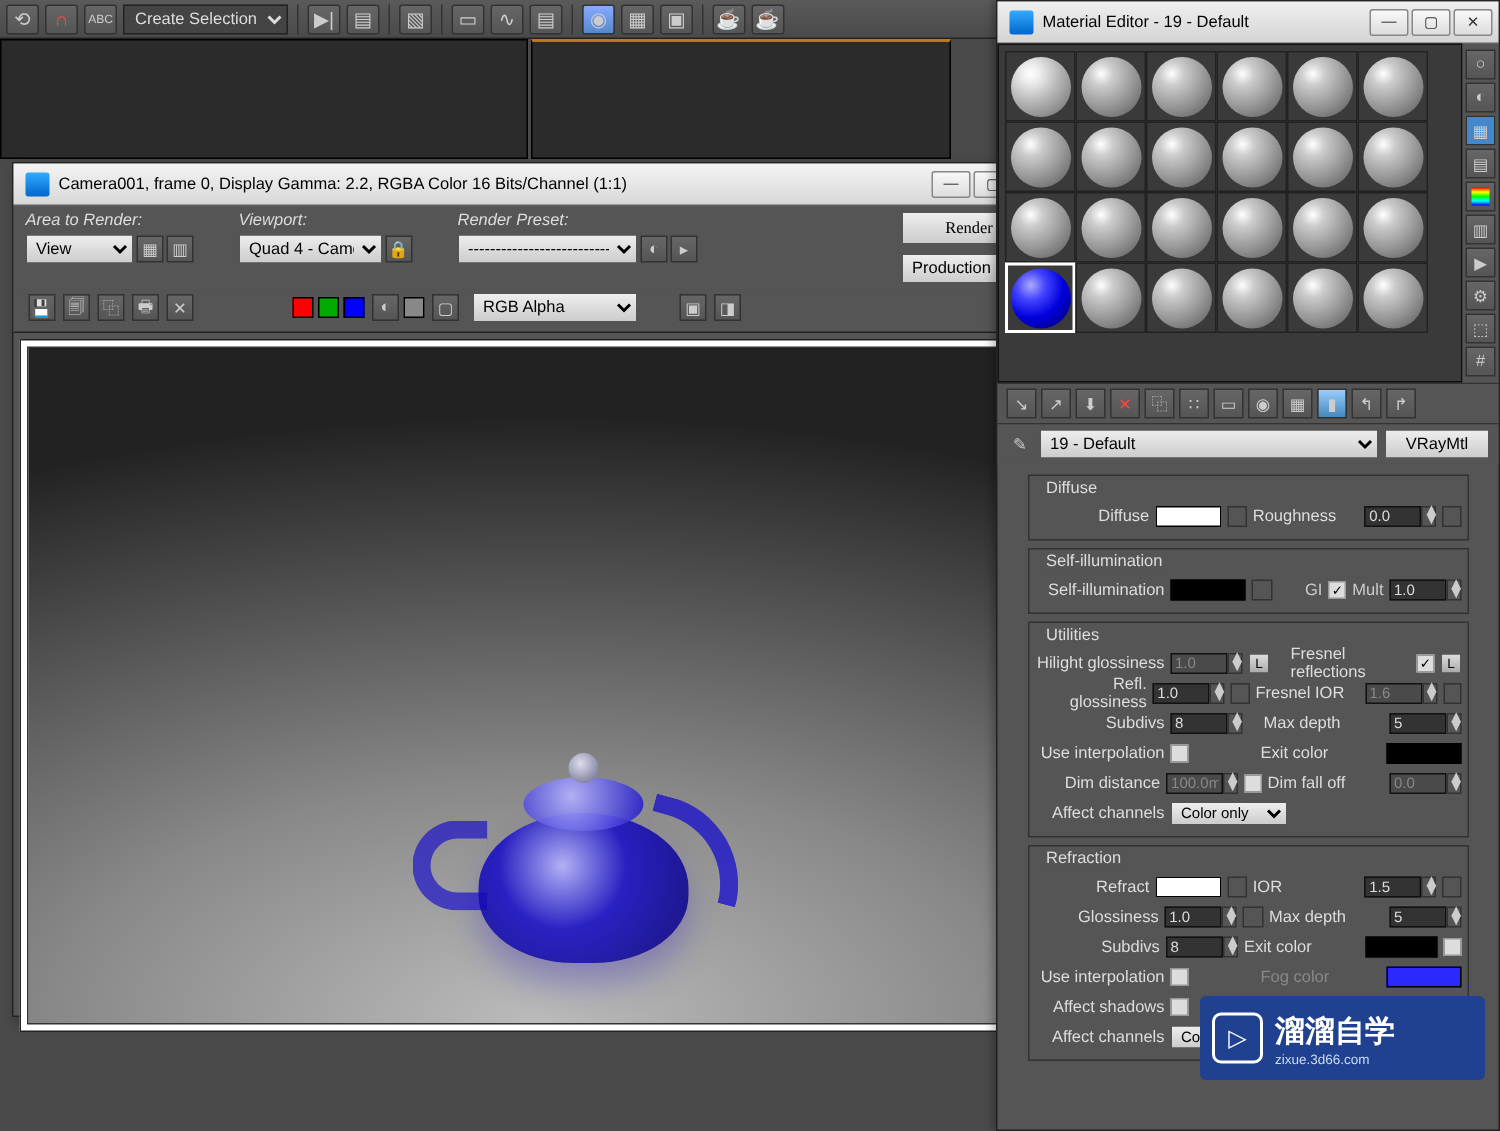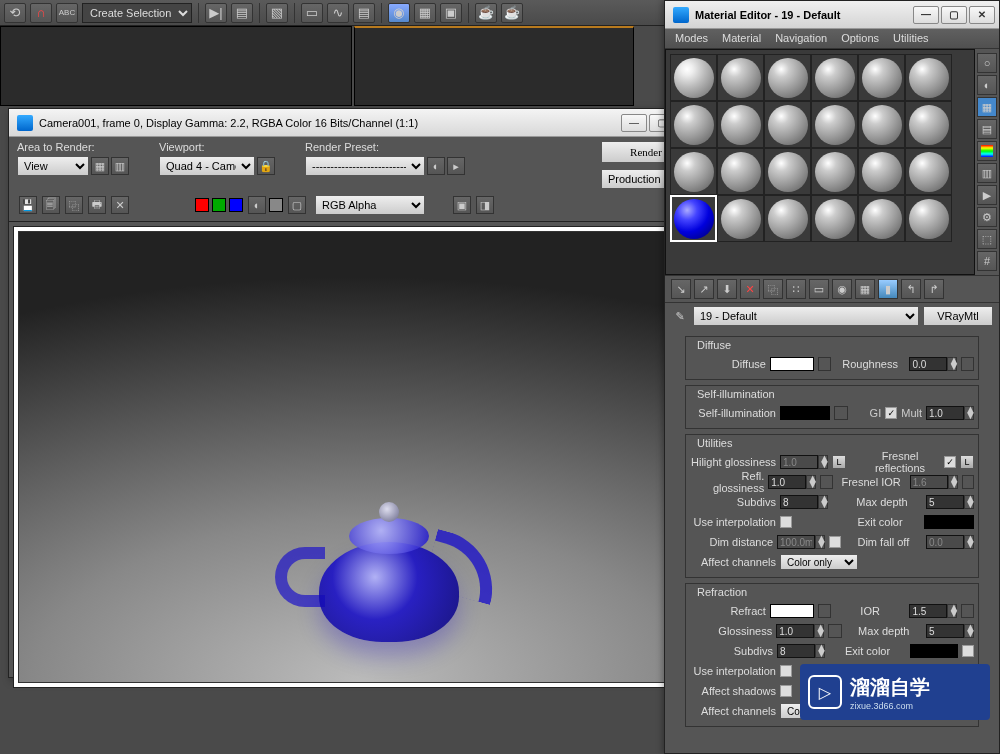--- a/index.html
+++ b/index.html
@@ -21,21 +21,21 @@
 
 .renderwin { position:absolute; top:108px; left:8px; width:700px; height:570px; background:#555; border:1px solid #222; box-shadow:3px 3px 8px rgba(0,0,0,0.4); }
 .titlebar { height:28px; background:linear-gradient(#f4f4f4,#d8d8d8); display:flex; align-items:center; padding:0 4px 0 8px; border-bottom:1px solid #999; color:#000; }
 .titlebar .tico { width:16px; height:16px; background:linear-gradient(#3af,#06c); border-radius:2px; margin-right:6px; }
 .titlebar .wbtns { margin-left:auto; display:flex; gap:2px; }
 .titlebar .wb { width:26px; height:18px; background:linear-gradient(#f8f8f8,#ddd); border:1px solid #888; border-radius:2px; display:flex; align-items:center; justify-content:center; font-size:10px; color:#333; cursor:pointer;}
 .titlebar .wb.close { background:linear-gradient(#f66,#c22); color:#fff; }
 
 .rtoolrow { background:#555; padding:4px 8px; display:flex; gap:30px; }
 .rblock { display:flex; flex-direction:column; gap:3px; }
-.rblock label { color:#ddd; font-size:11px; }
+.rblock label { color:#ddd; font-size:11px;font-style:italic; }
 .rsel { height:20px; background:linear-gradient(#eee,#ccc); border:1px solid #555; color:#000; padding:1px 2px; }
 .rbtn { height:18px; width:18px; background:linear-gradient(#666,#555); border:1px solid #333; display:inline-flex; align-items:center; justify-content:center; cursor:pointer; margin-left:2px; }
 .renderbtn { width:90px; height:22px; background:linear-gradient(#eee,#ccc); border:1px solid #555; color:#000; cursor:pointer;font-family:Liberation Serif, serif; }
 
 .rtoolrow2 { background:#555; padding:2px 8px 6px; display:flex; align-items:center; gap:3px; border-bottom:1px solid #222; }
 .colorswatch { width:14px; height:14px; border:1px solid #000; display:inline-block; }
 
 .renderview { margin:4px; border:1px solid #222; background:#fff; height:462px; position:relative; overflow:hidden; }
 .renderview .scene { position:absolute; inset:4px; background:
   radial-gradient(ellipse 120% 90% at 50% 100%, #bbb 0%, #888 40%, #555 70%, #222 100%);
@@ -43,21 +43,21 @@
 }
 .teapot { position:absolute; left:260px; top:260px; width:210px; height:160px; }
 .teapot .body { position:absolute; left:40px; top:50px; width:140px; height:100px; background:radial-gradient(circle at 40% 35%, rgba(180,180,255,0.9), rgba(20,10,200,0.85) 40%, rgba(10,5,120,0.9)); border-radius:50% 50% 45% 45%; box-shadow:0 14px 22px rgba(20,0,200,0.25); }
 .teapot .lid { position:absolute; left:70px; top:26px; width:80px; height:36px; background:radial-gradient(circle at 40% 35%, rgba(180,180,255,0.9), rgba(20,10,200,0.85)); border-radius:50%; }
 .teapot .knob { position:absolute; left:100px; top:10px; width:20px; height:20px; background:radial-gradient(circle at 40% 35%, #dde, #668); border-radius:50%; }
 .teapot .spout { position:absolute; right:-10px; top:45px; width:70px; height:60px; border:12px solid rgba(30,20,200,0.8); border-left:none; border-bottom:none; border-radius:0 60px 0 0; transform:rotate(15deg); }
 .teapot .handle { position:absolute; left:-4px; top:55px; width:50px; height:60px; border:12px solid rgba(30,20,200,0.7); border-right:none; border-radius:40px 0 0 40px; }
 
 
 .matwin { position:absolute; top:0; right:0; width:336px; height:754px; background:#555; border:1px solid #222; box-shadow:-2px 0 6px rgba(0,0,0,0.3); }
-.matwin .titlebar { background:linear-gradient(#f0f0f0,#d4d4d4);font-weight:bold; }
+.matwin .titlebar { background:linear-gradient(#f0f0f0,#d4d4d4); }
 .menubar { height:20px; background:linear-gradient(#606060,#505050); display:flex; gap:14px; padding:3px 10px; color:#ddd; border-bottom:1px solid #333; }
 .menubar span { cursor:pointer; }
 
 .matbody { display:flex; }
 .swatchgrid { padding:4px; background:#3a3a3a; border:1px solid #111; flex:1; }
 .swrow { display:flex; }
 .swcell { width:47px; height:47px; background:#3a3a3a; border:1px solid #222; display:flex; align-items:center; justify-content:center; cursor:pointer;}
 .swcell.sel { border:2px solid #fff; }
 .ball { width:40px; height:40px; border-radius:50%; background:radial-gradient(circle at 33% 28%, #fff 0%, #ccc 20%, #999 55%, #555 100%); }
 .ball.blue { background:radial-gradient(circle at 33% 28%, #aaf 0%, #44f 25%, #00d 55%, #006 100%); }
@@ -72,21 +72,21 @@
 .matsel { padding:3px 6px; display:flex; align-items:center; gap:4px; background:#555; }
 .eyedrop { width:18px; height:18px; display:flex; align-items:center; justify-content:center; cursor:pointer; }
 
 .vraybanner { height:22px; background:linear-gradient(#003,#025); color:#9cf; display:flex; align-items:center; justify-content:flex-end; padding:0 10px; font-style:italic; font-size:10px; border:1px solid #111; margin:0 4px; }
 
 .params { padding:2px 20px 6px; overflow-y:auto; height:400px; }
 .group { border:1px solid #333; margin-top:5px; padding:2px 4px 4px; }
 .group > .glabel { color:#ddd; margin:-9px 0 2px 4px; background:#555; display:inline-block; padding:0 3px; font-size:11px; }
 .prow { display:flex; align-items:center; gap:4px; margin:2px 0; height:18px; }
 .prow .plab { width:86px; text-align:right; color:#ddd; font-size:11px; }
-.prow .plab2 { width:80px; text-align:center; color:#ddd; font-size:11px; margin-left:auto; }
+.prow .plab2 { width:80px; text-align:left; color:#ddd; font-size:11px; margin-left:auto; }
 .cswatch { width:50px; height:14px; background:#fff; border:1px solid #000; cursor:pointer; }
 .cswatch.black { background:#000; }
 .cswatch.darkblue { background:#2a2aff; }
 .smallbtn { width:14px; height:14px; background:#555; border:1px solid #333; cursor:pointer; }
 .spin { display:flex; align-items:center; }
 .spin input { width:38px; height:14px; background:#333; border:1px solid #111; color:#ddd; font-size:10px; padding:0 2px; }
 .spin .ar { width:10px; height:14px; background:#555; border:1px solid #333; font-size:7px; display:flex; flex-direction:column; cursor:pointer; }
 .spin .ar span { height:6px; text-align:center; line-height:5px; }
 .spin.dis input { background:#4a4a4a; color:#888; }
 .chk { width:12px; height:12px; border:1px solid #999; background:#ddd; cursor:pointer; display:inline-flex; align-items:center; justify-content:center; font-size:9px; color:#000; }
@@ -233,27 +233,20 @@
 <div class="matwin">
   <div class="titlebar">
     <div class="tico"></div>
     <span>Material Editor - 19 - Default</span>
     <div class="wbtns">
       <div class="wb">—</div>
       <div class="wb">▢</div>
       <div class="wb">✕</div>
     </div>
   </div>
-  <div class="menubar">
-    <span>Modes</span>
-    <span>Material</span>
-    <span>Navigation</span>
-    <span>Options</span>
-    <span>Utilities</span>
-  </div>
   <div class="matbody">
     <div class="swatchgrid">
       <div class="swrow">
         <div class="swcell">
             <div class="ball shiny"></div>
           </div>
         <div class="swcell">
             <div class="ball"></div>
           </div>
         <div class="swcell">

